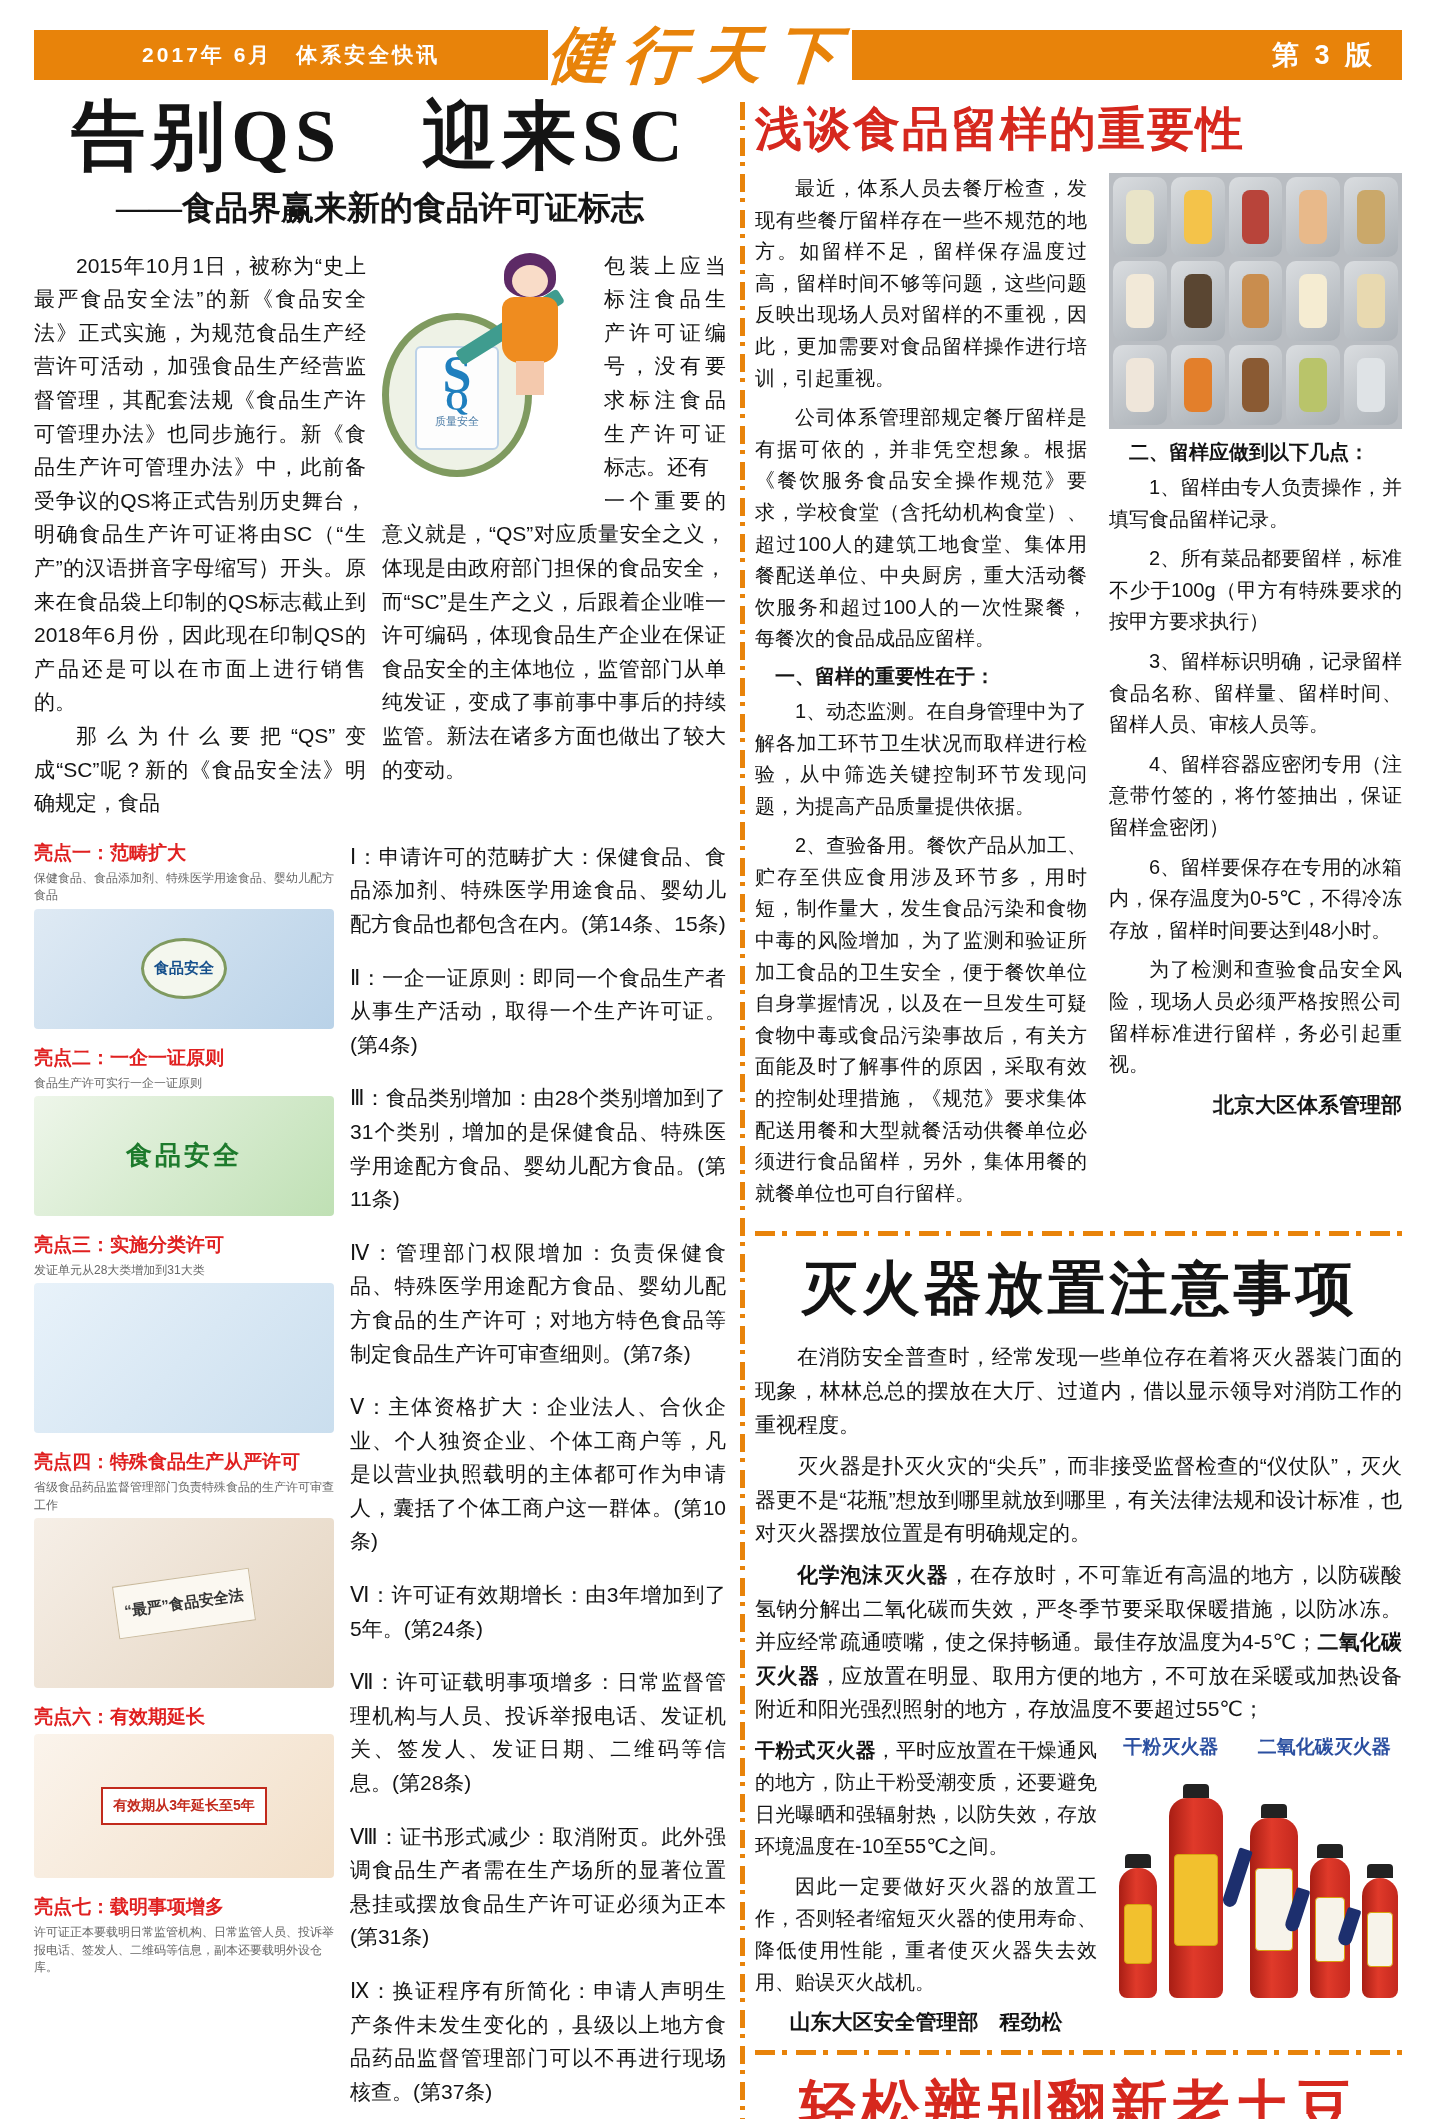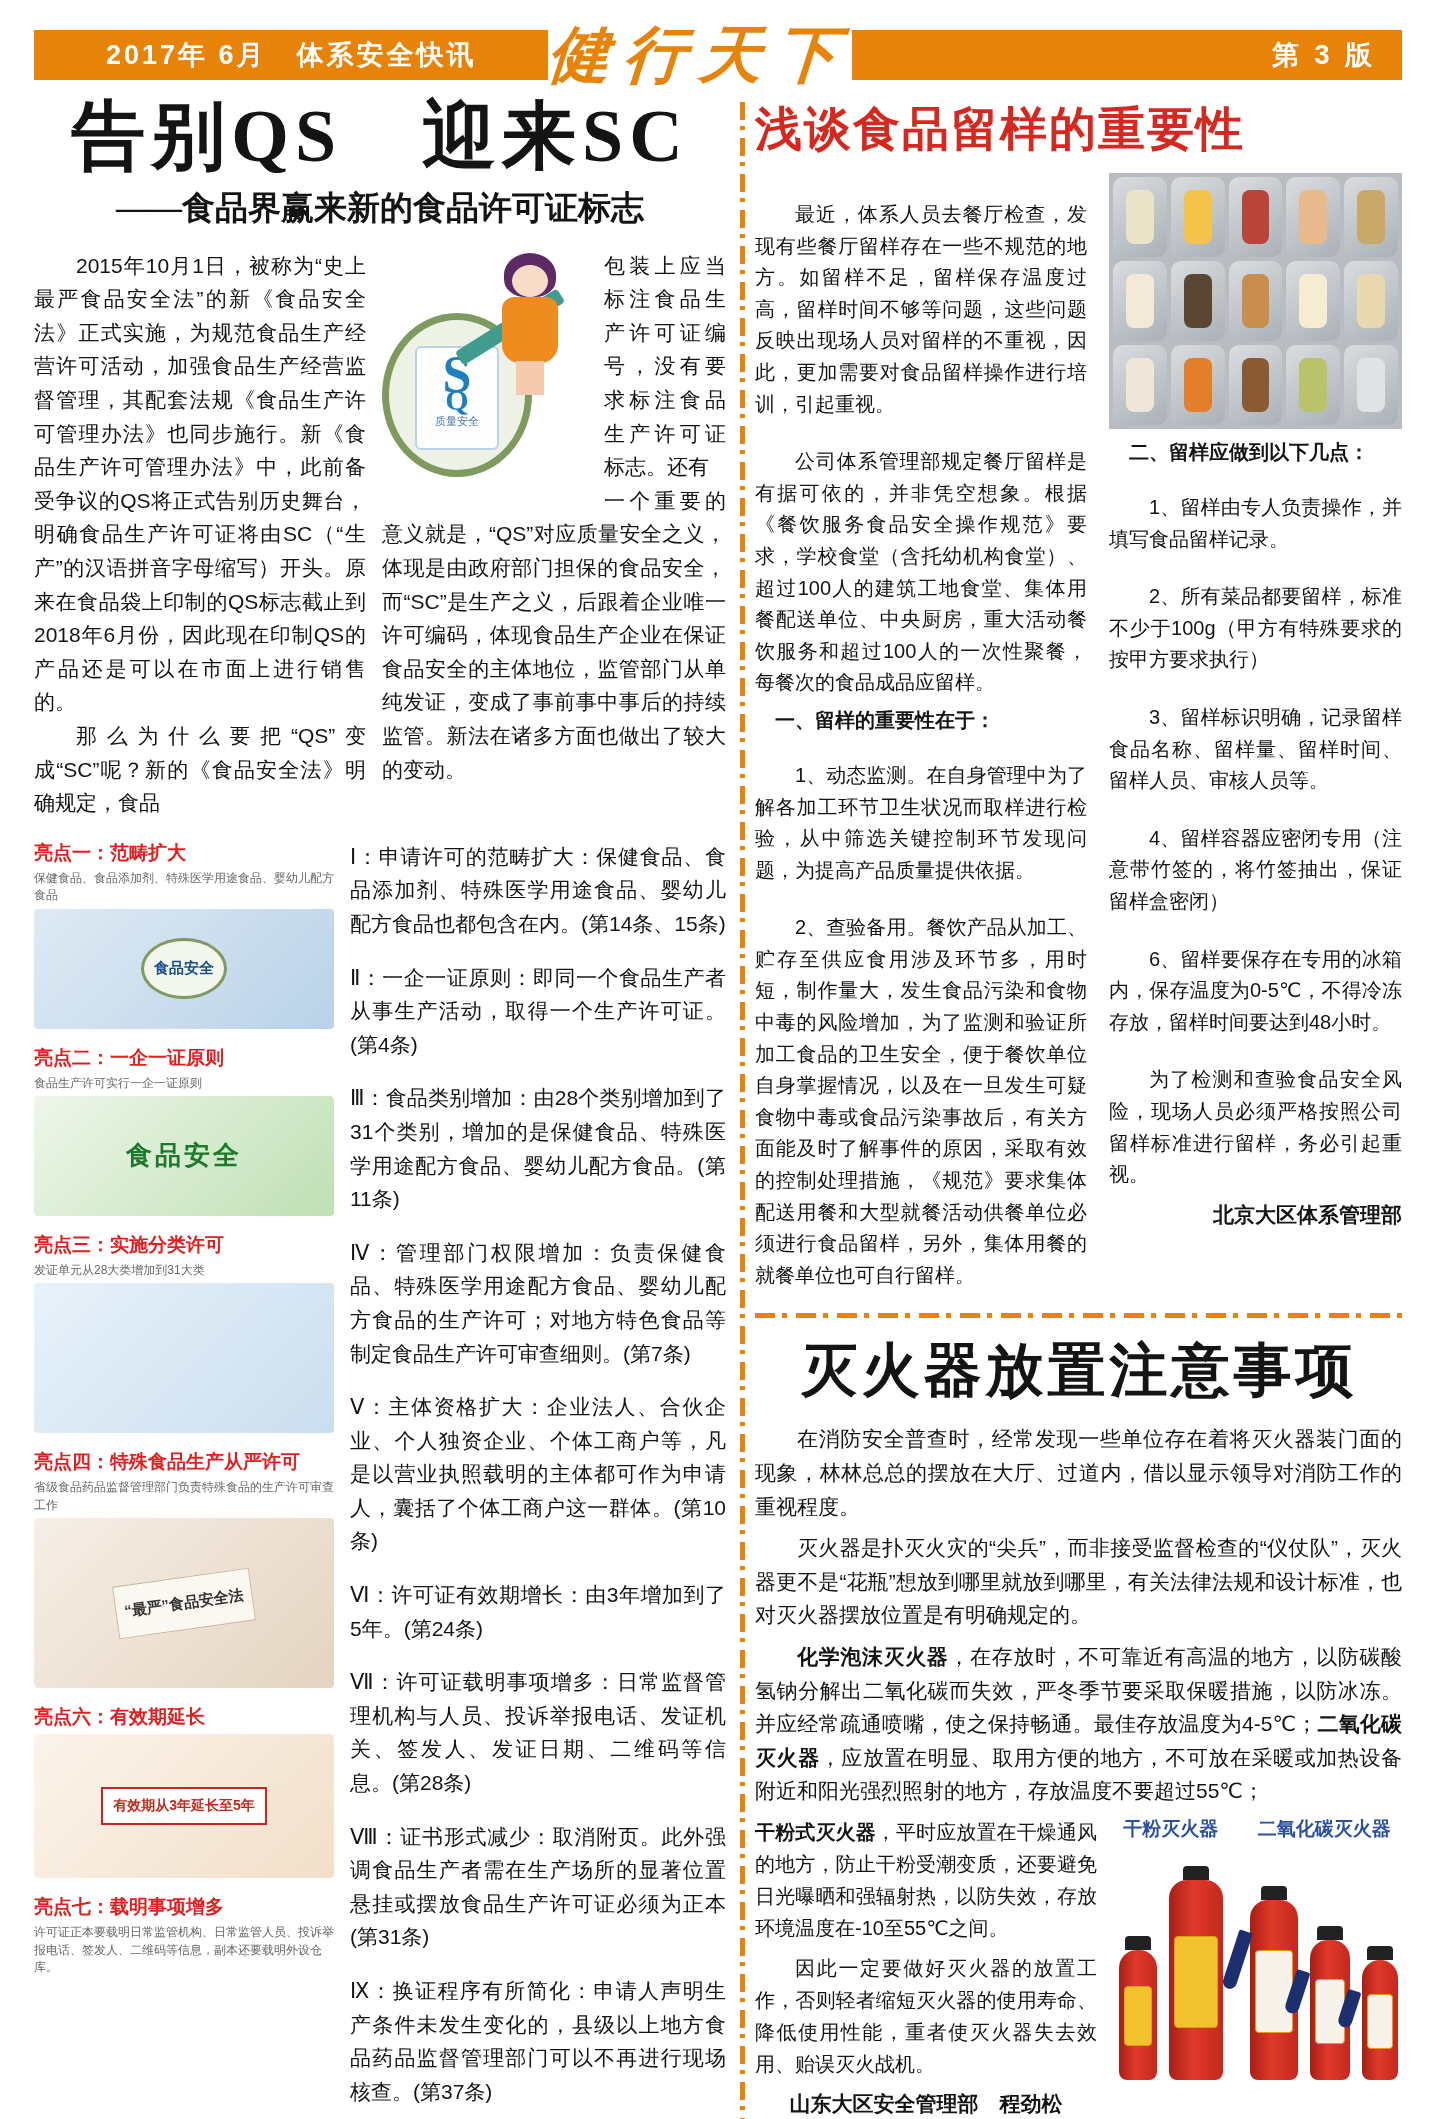--- a/index.html
+++ b/index.html
@@ -3,21 +3,21 @@
 <meta charset="utf-8">
 <style>
   * { margin:0; padding:0; box-sizing:border-box; }
   html,body { background:#ffffff; }
   body { font-family:"Liberation Sans","DejaVu Sans",sans-serif; color:#141414; }
   .page { width:1436px; min-height:2119px; margin:0 auto; background:#fff; padding:26px 34px 30px 34px; position:relative; }
 
   
   .masthead-row { display:flex; align-items:center; height:58px; margin-bottom:14px; }
   .bar { background:#e8830a; color:#fff; height:50px; display:flex; align-items:center; }
-  .left-bar { width:568px; justify-content:center; font-size:27px; font-weight:bold; letter-spacing:3px; }
+  .left-bar { width:568px; justify-content:center; font-size:21px; font-weight:bold; letter-spacing:3px; }
   .right-bar { width:604px; justify-content:flex-end; padding-right:26px; font-size:27px; font-weight:bold; letter-spacing:4px; }
   .masthead { flex:1; text-align:center; color:#e8830a; font-family:"Liberation Serif","DejaVu Serif",serif; font-size:62px; font-weight:bold; font-style:italic; letter-spacing:14px; transform:skewX(-4deg); white-space:nowrap; }
 
   
   .content { display:flex; }
   .col-left { width:692px; }
   .v-divider { width:5px; margin:4px 10px 0 14px;
     background:repeating-linear-gradient(180deg,#e8830a 0 18px,transparent 18px 24px,#e8830a 24px 28px,transparent 28px 36px); }
   .col-right { flex:1; min-width:0; }
   .h-divider { height:5px; margin:14px 0;
@@ -62,21 +62,21 @@
   .art5 { height:140px; background:linear-gradient(135deg,#eef0f4,#cfd6e2); } .art5 .hl-chip{ color:#44506b; font-size:13px; }
   .art6 { height:144px; background:linear-gradient(135deg,#fbf4ec,#f2dfc8); } .art6 .hl-chip{ color:#c22a1c; border:2px solid #c22a1c; padding:8px 10px; font-size:14px; background:#fff; }
   .pt-col { flex:1; min-width:0; }
   .pt-col p.body { margin-bottom:20px; }
 
   
   .rt-title { font-family:"Liberation Serif","DejaVu Serif",serif; color:#d6281e; font-size:47px; font-weight:900; letter-spacing:2px; white-space:nowrap; margin-bottom:12px; }
   .two-col { display:flex; gap:22px; }
   .rt-col1 { width:332px; flex:none; }
   .rt-col2 { flex:1; min-width:0; }
-  .rt-col1 p.body, .rt-col2 p.body { font-size:20px; line-height:1.58;margin-top:26px; }
+  .rt-col1 p.body, .rt-col2 p.body { font-size:20px; line-height:1.58; }
   .sec-h { font-weight:bold; font-size:20px; margin:6px 0; text-indent:1em; }
   .food-photo { display:grid; grid-template-columns:repeat(5,1fr); gap:4px; background:#b9bdc2; padding:4px; margin-bottom:10px; }
   .food-cell { height:80px; background:linear-gradient(145deg,#dadde0,#aab0b6); border-radius:10px; position:relative; }
   .food-cell i { position:absolute; inset:13px; border-radius:8px; display:block; }
 
   
   .mh-title { font-family:"Liberation Serif","DejaVu Serif",serif; font-size:58px; font-weight:900; text-align:center; letter-spacing:4px; margin-bottom:12px; }
   .mh-flex { display:flex; gap:18px; margin-top:6px; }
   .mh-text { width:342px; flex:none; }
   .mh-text p.body { font-size:20px; }

